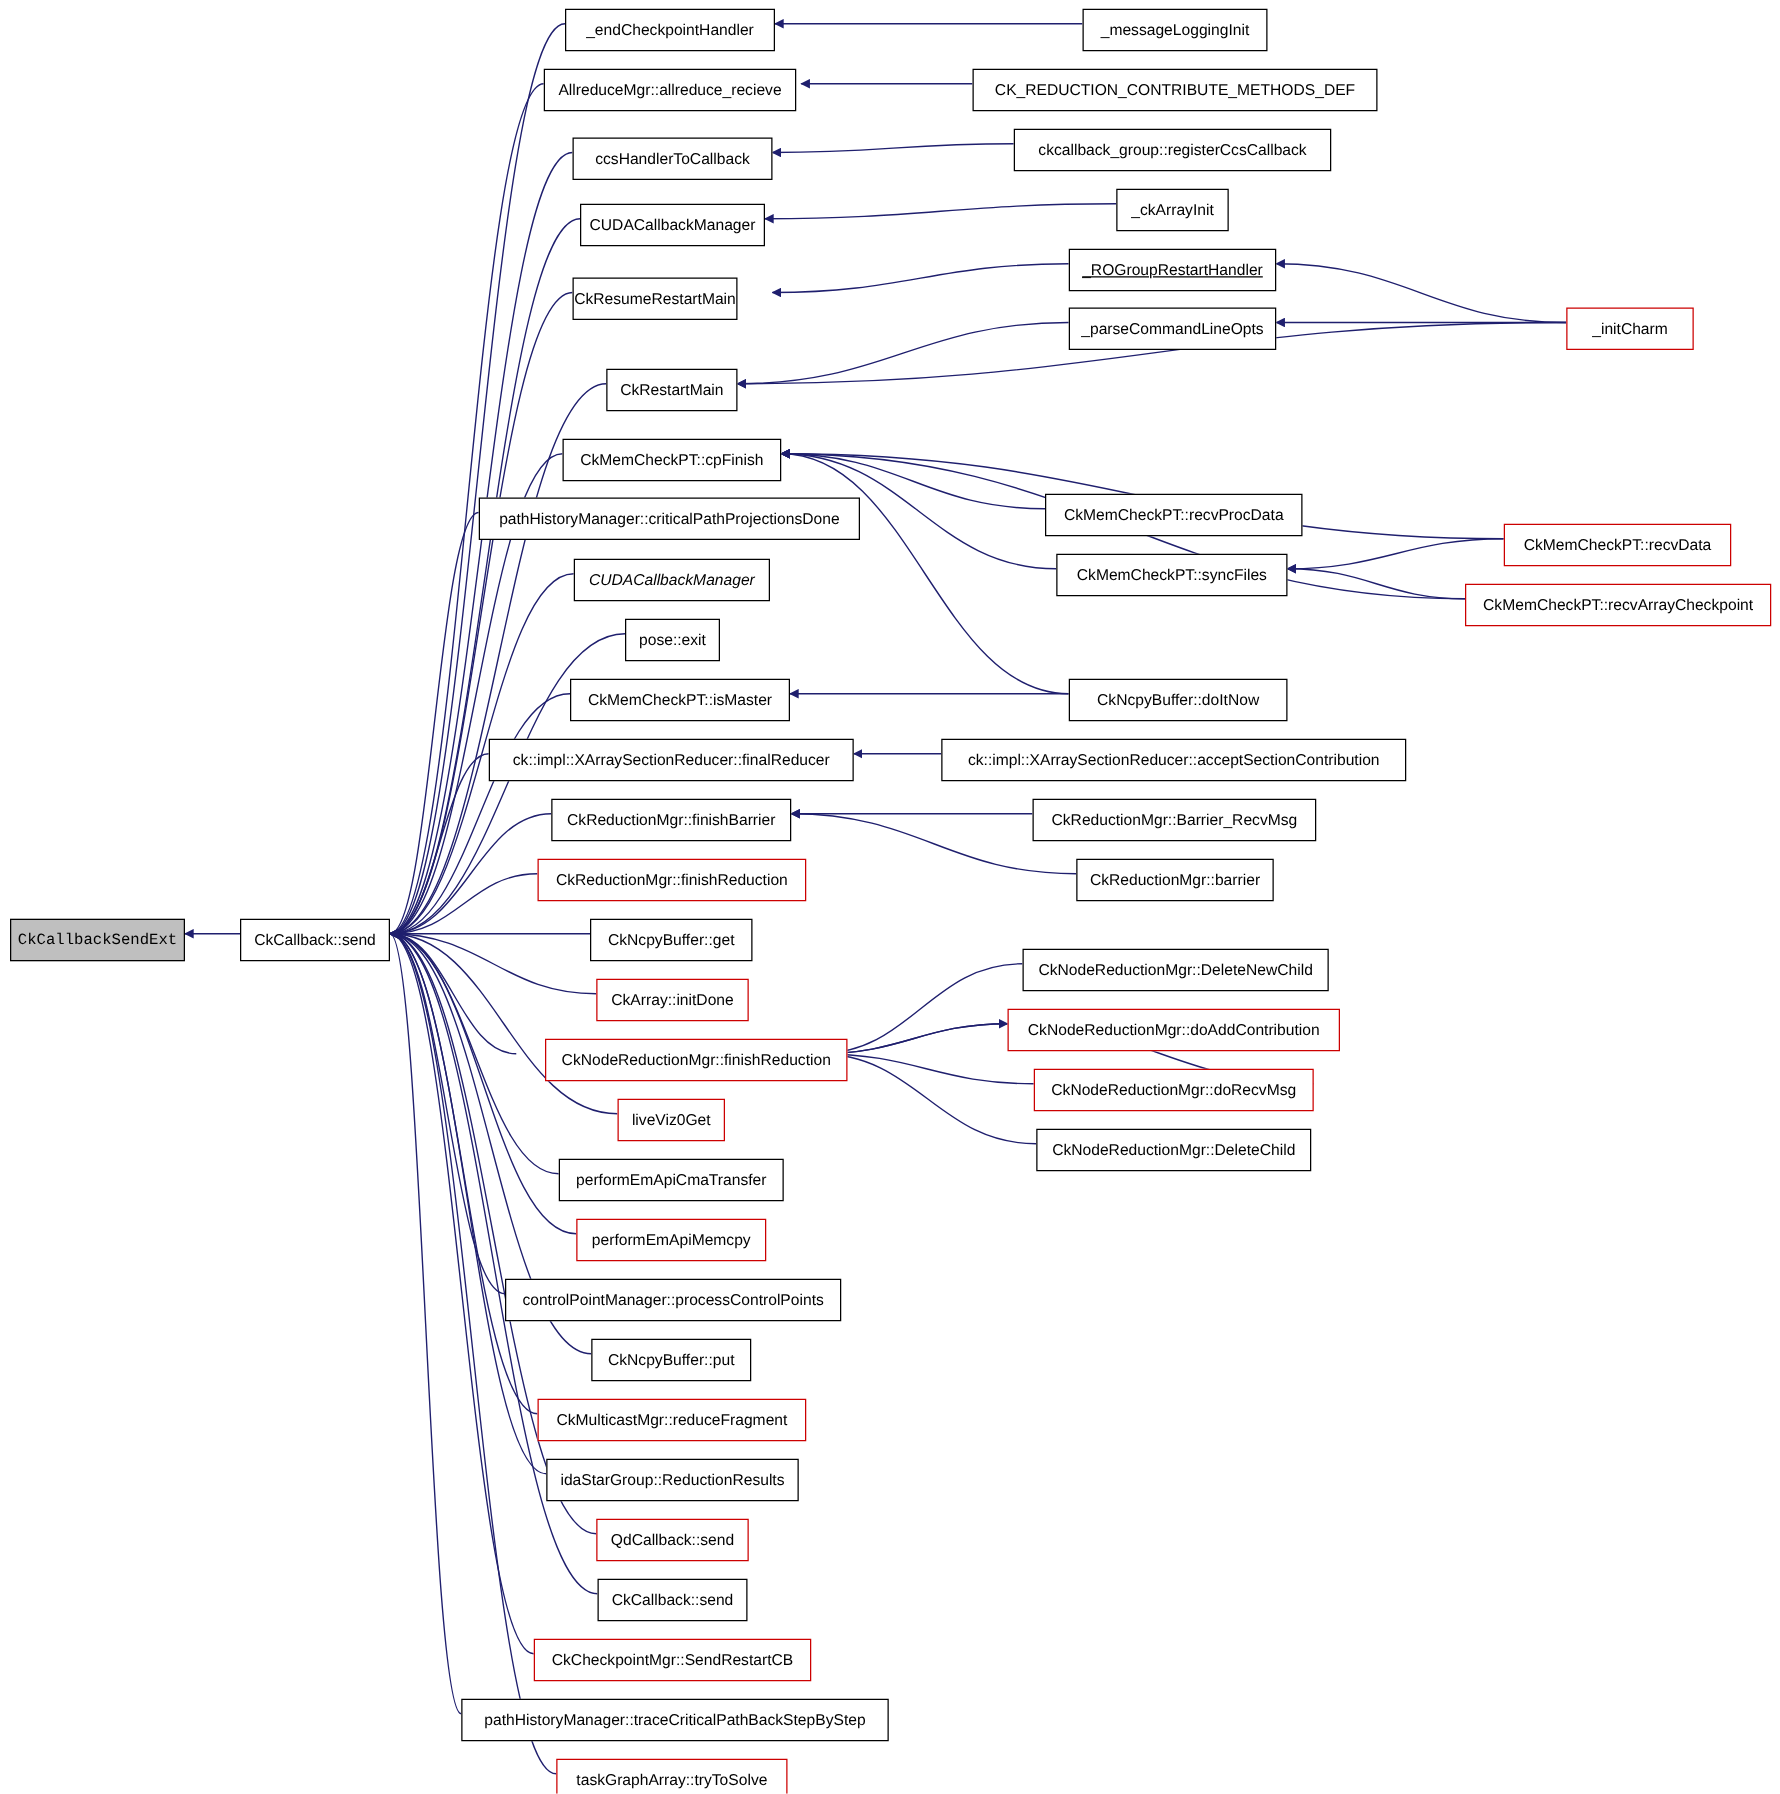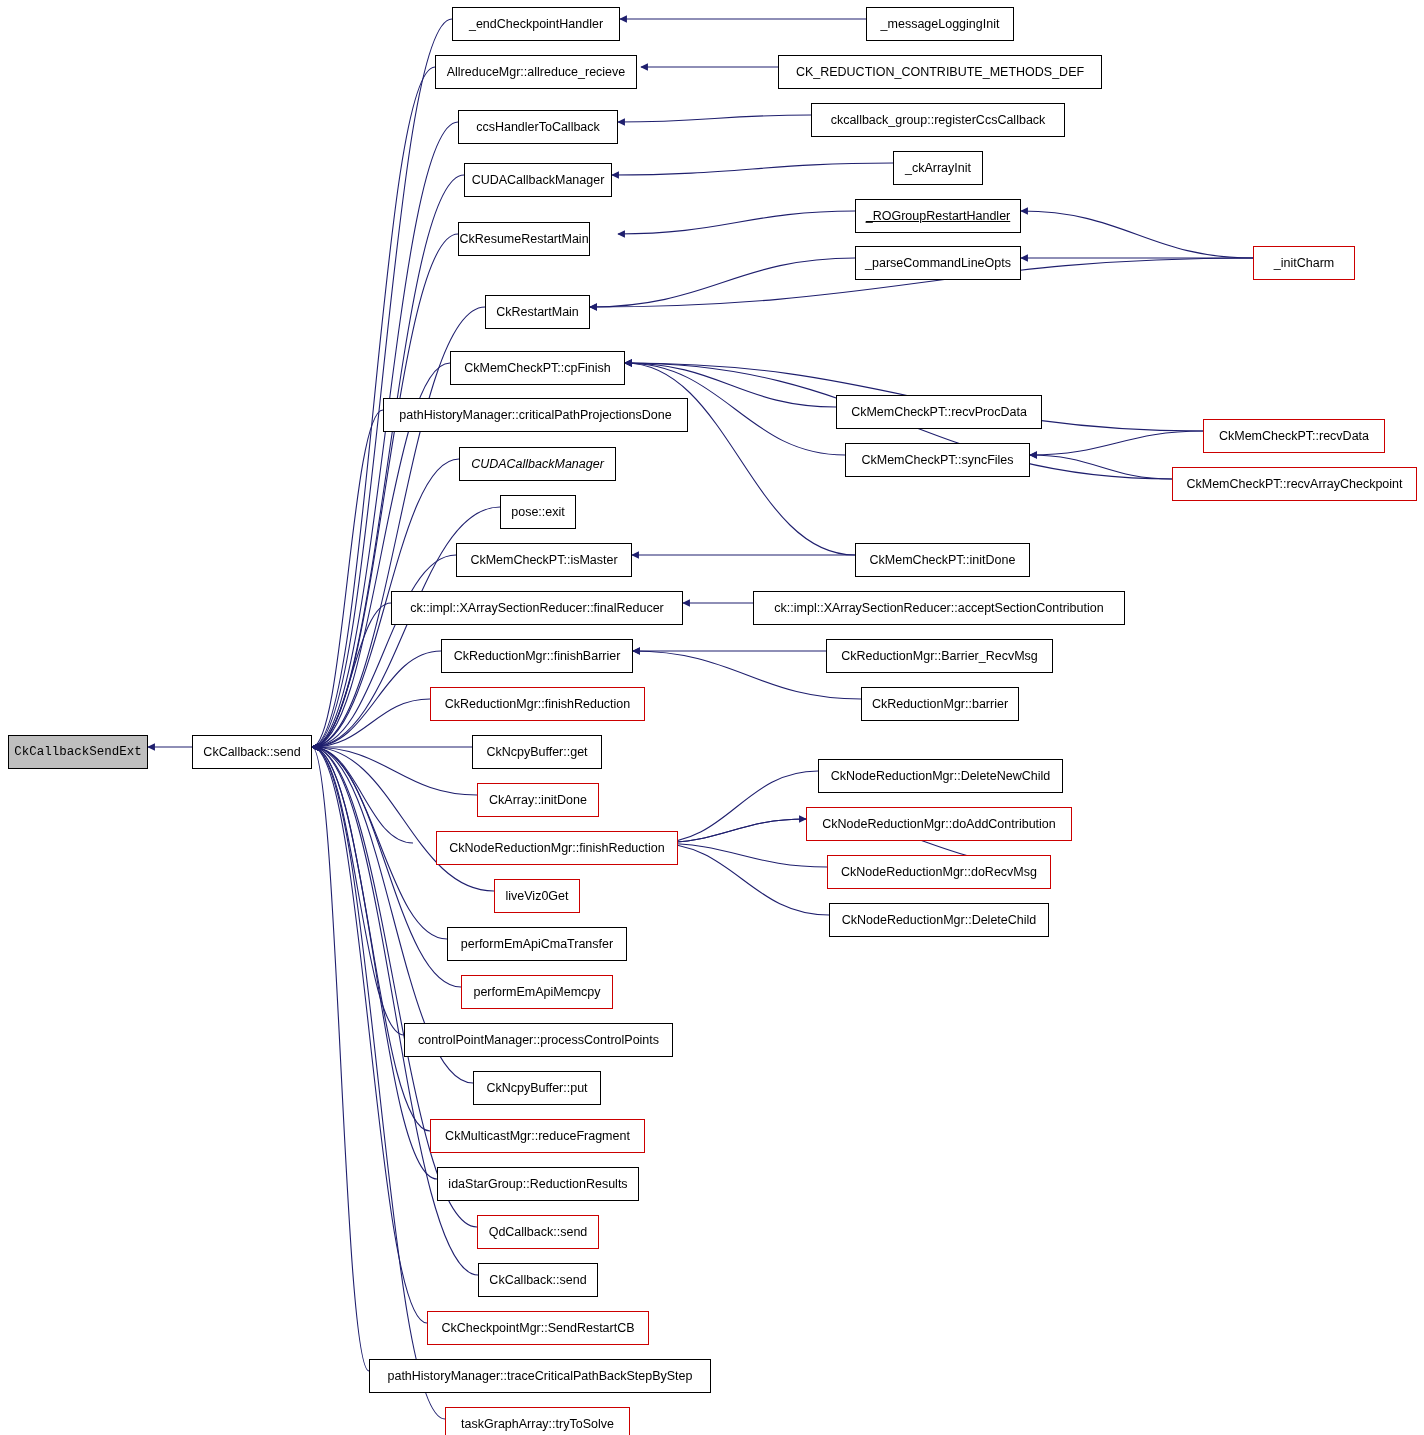--- a/index.html
+++ b/index.html
@@ -135,21 +135,21 @@
       <div class="node" style="left: 485px; top: 295px; width: 105px; height: 24px;">CkRestartMain</div>
       <div class="node" style="left: 450px; top: 351px; width: 175px; height: 24px;">CkMemCheckPT::cpFinish</div>
       <div class="node" style="left: 383px; top: 398px; width: 305px; height: 24px;">pathHistoryManager::criticalPathProjectionsDone</div>
       <div class="node" style="left: 836px; top: 395px; width: 206px; height: 24px;">CkMemCheckPT::recvProcData</div>
       <div class="node red" style="left: 1203px; top: 419px; width: 182px; height: 24px;">CkMemCheckPT::recvData</div>
       <div class="node" style="left: 459px; top: 447px; width: 157px; height: 24px; font-style: italic;">CUDACallbackManager</div>
       <div class="node" style="left: 845px; top: 443px; width: 185px; height: 24px;">CkMemCheckPT::syncFiles</div>
       <div class="node red" style="left: 1172px; top: 467px; width: 245px; height: 24px;">CkMemCheckPT::recvArrayCheckpoint</div>
       <div class="node" style="left: 500px; top: 495px; width: 76px; height: 24px;">pose::exit</div>
       <div class="node" style="left: 456px; top: 543px; width: 176px; height: 24px;">CkMemCheckPT::isMaster</div>
-      <div class="node" style="left: 855px; top: 543px; width: 175px; height: 24px;">CkMemCheckPT::initDone</div>
+      <div class="node" style="left: 855px; top: 543px; width: 175px; height: 24px;">CkNcpyBuffer::doItNow</div>
       <div class="node" style="left: 391px; top: 591px; width: 292px; height: 24px;">ck::impl::XArraySectionReducer::finalReducer</div>
       <div class="node" style="left: 753px; top: 591px; width: 372px; height: 24px;">ck::impl::XArraySectionReducer::acceptSectionContribution</div>
       <div class="node" style="left: 441px; top: 639px; width: 192px; height: 24px;">CkReductionMgr::finishBarrier</div>
       <div class="node" style="left: 826px; top: 639px; width: 227px; height: 24px;">CkReductionMgr::Barrier_RecvMsg</div>
       <div class="node red" style="left: 430px; top: 687px; width: 215px; height: 24px;">CkReductionMgr::finishReduction</div>
       <div class="node" style="left: 861px; top: 687px; width: 158px; height: 24px;">CkReductionMgr::barrier</div>
       <div class="node" style="left: 472px; top: 735px; width: 130px; height: 24px;">CkNcpyBuffer::get</div>
       <div class="node" style="left: 818px; top: 759px; width: 245px; height: 24px;">CkNodeReductionMgr::DeleteNewChild</div>
       <div class="node red" style="left: 477px; top: 783px; width: 122px; height: 24px;">CkArray::initDone</div>
       <div class="node red" style="left: 806px; top: 807px; width: 266px; height: 24px;">CkNodeReductionMgr::doAddContribution</div>

